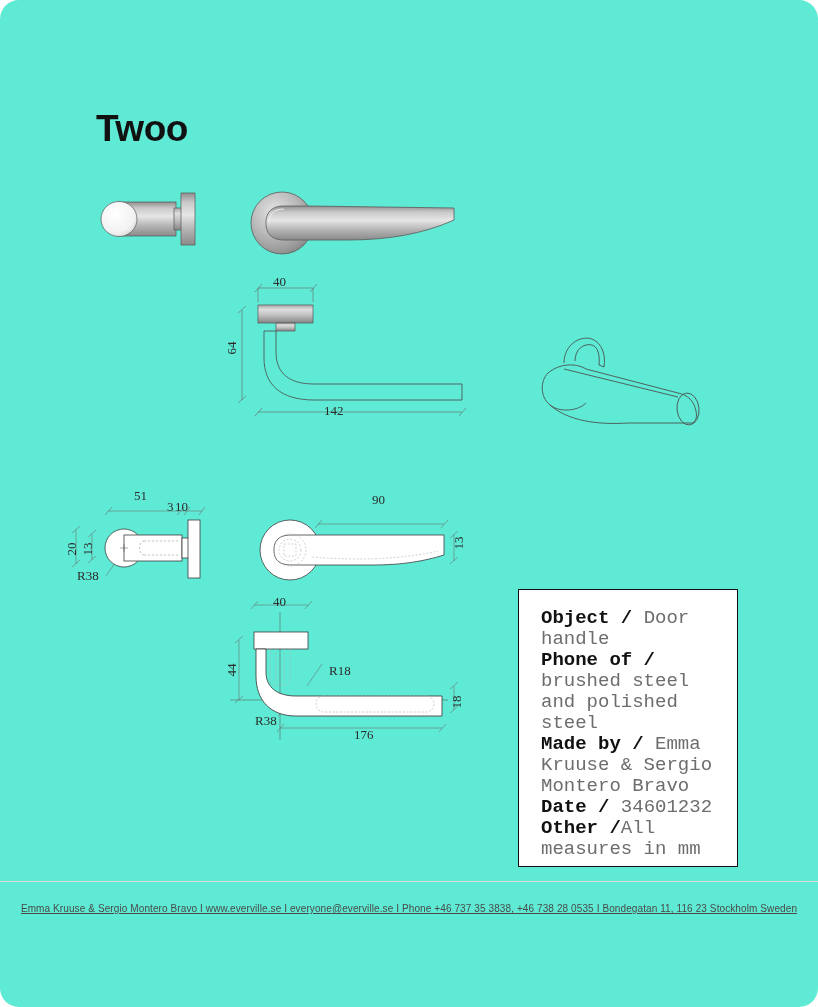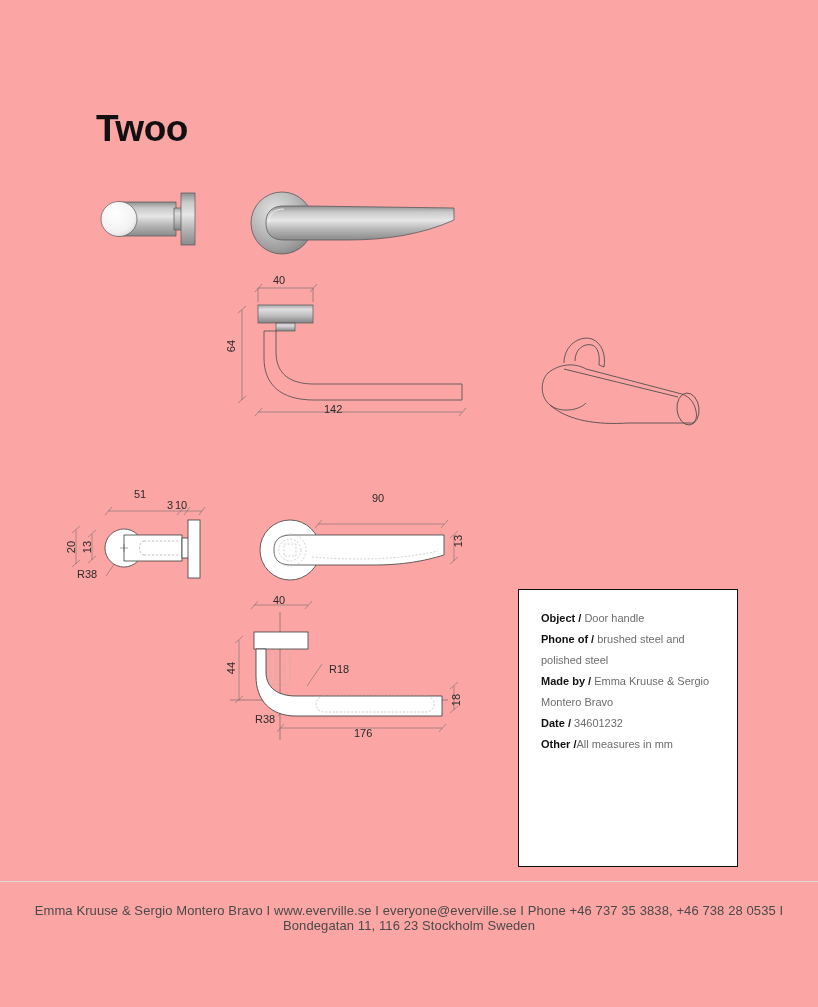--- a/index.html
+++ b/index.html
@@ -1,39 +1,39 @@
 <!DOCTYPE html>
 <html><head>
 <meta charset="utf-8">
 <style>
   html,body{margin:0;padding:0;background:#ffffff;}
   body{width:818px;height:1007px;position:relative;overflow:hidden;
        font-family:"Liberation Sans", sans-serif;color:#000;}
-  .page{position:absolute;inset:0;background:#fca5a5;}
+  .page{position:absolute;inset:0;background:#5eead4;border-radius:19px;}
 
   
   #page-title{position:absolute;left:96px;top:110px;font-size:37px;font-weight:bold;
               letter-spacing:-0.5px;line-height:1;color:#111;}
 
   
   .abs{position:absolute;}
-  .dimtxt{position:absolute;font-size:11px;color:#2b2b2b;white-space:nowrap;
-          font-family:Liberation Sans, sans-serif;text-align:center;}
+  .dimtxt{position:absolute;font-size:13px;color:#2b2b2b;white-space:nowrap;
+          font-family:Liberation Serif, serif;text-align:center;}
   .dimtxt.rot{transform:rotate(-90deg);transform-origin:center center;}
 
   
   #info-box{position:absolute;left:518px;top:589px;width:220px;height:278px;
             border:1.3px solid #111;box-sizing:border-box;background:#fff;}
-  #info-box .inner{padding:18px 16px 0 22px;font-size:11px;line-height:21px;color:#6d6d6d;}
+  #info-box .inner{padding:18px 16px 0 22px;font-size:19px;line-height:21px;color:#6d6d6d;font-family:Liberation Mono, monospace;}
   #info-box b{color:#111;font-weight:bold;}
 
   
   #footer-rule{position:absolute;left:0;top:881px;width:818px;height:1px;background:#d9d9d9;}
   #footer-text{position:absolute;left:0;top:903px;width:818px;text-align:center;
-               font-size:13px;color:#4a4a4a;letter-spacing:.1px;}
+               font-size:10px;color:#4a4a4a;letter-spacing:.1px;text-decoration:underline;}
 
   svg{display:block;overflow:visible;}
 </style>
 </head>
 <body>
 
 <div class="page">
 
   <div id="page-title">Twoo</div>
 

